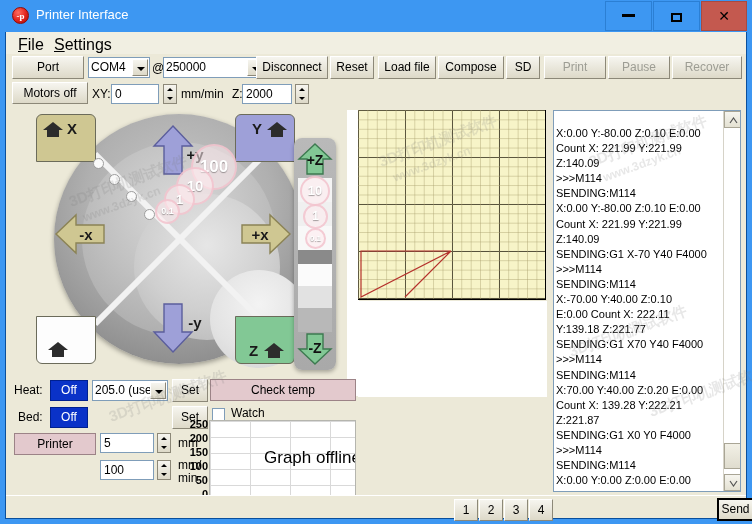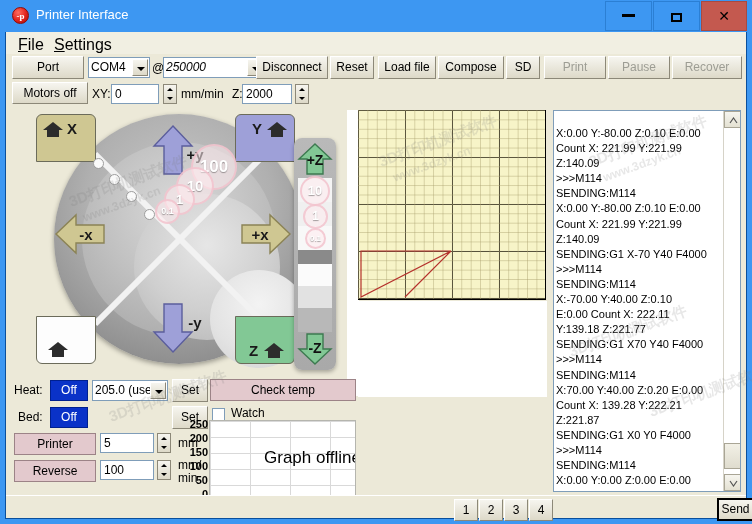--- a/index.html
+++ b/index.html
@@ -89,21 +89,21 @@
     background:linear-gradient(#f6f5ef,#ddd9c8);
     border:1px solid #8c8878; border-top-color:#fff; border-left-color:#fff;
   }
   .combo .arrow:after {
     content:""; position:absolute; left:4px; top:7px;
     border-left:4px solid transparent; border-right:4px solid transparent;
     border-top:4px solid #000;
   }
   #cmb-port { left:82px; top:3px; width:62px; }
   #at-sign { position:absolute; left:146px; top:7px; font-size:12px; }
-  #cmb-baud { left:157px; top:3px; width:102px;font-style:italic; }
+  #cmb-baud { left:157px; top:3px; width:102px; }
   #tb-disconnect { left:250px; width:72px; }
   #tb-reset { left:324px; width:44px; }
   #tb-loadfile { left:372px; width:58px; }
   #tb-compose { left:432px; width:66px; }
   #tb-sd { left:500px; width:34px; }
   #tb-print { left:538px; width:62px; }
   #tb-pause { left:602px; width:62px; }
   #tb-recover { left:666px; width:70px; }
   
   #row2 { position:absolute; left:0; top:48px; width:740px; height:26px; }
@@ -533,21 +533,20 @@
       </div>
 
       <div class="rosebtn" id="btn-extrude">Printer</div>
       <div class="txtbox" id="txt-extrude">5</div>
       <div class="spin" id="spin-extrude">
             <div class="up"></div>
             <div class="dn"></div>
           </div>
       <div class="hl" id="u-mm">mm</div>
 
-      <div class="rosebtn" id="btn-reverse">Reverse</div>
       <div class="txtbox" id="txt-reverse">100</div>
       <div class="spin" id="spin-reverse">
             <div class="up"></div>
             <div class="dn"></div>
           </div>
       <div class="hl" id="u-mmmin1">mm/</div>
       <div class="hl" id="u-mmmin2">min</div>
     </div>
 
     <div id="yaxis">

